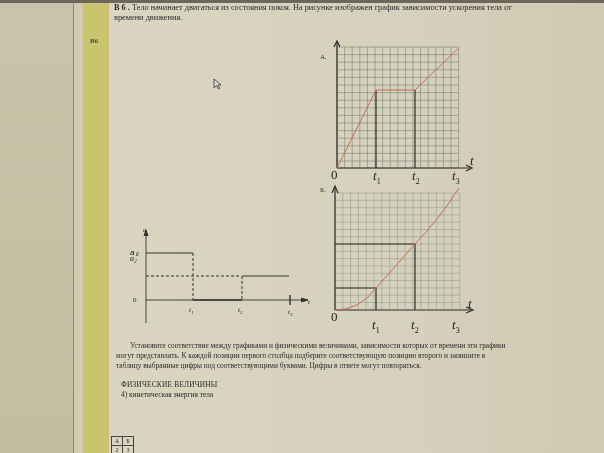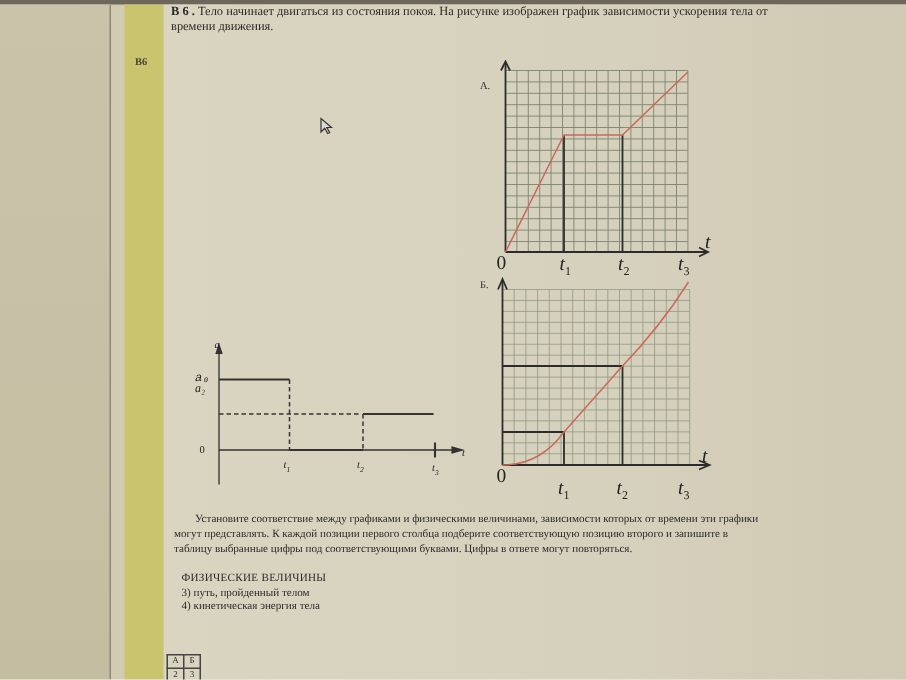--- a/index.html
+++ b/index.html
@@ -176,21 +176,20 @@
 <div class="lbl" style="left:133px;top:296px;font-size:7px;">0</div>
 <div class="lbl" style="left:189px;top:306px;font-size:7px;font-style:italic;"><span>t</span><sub style="font-size:5px;">1</sub></div>
 <div class="lbl" style="left:238px;top:306px;font-size:7px;font-style:italic;"><span>t</span><sub style="font-size:5px;">2</sub></div>
 <div class="lbl" style="left:288px;top:308px;font-size:7px;font-style:italic;"><span>t</span><sub style="font-size:5px;">3</sub></div>
 <div class="lbl" style="left:308px;top:298px;font-size:7px;font-style:italic;">t</div>
 
 <div class="instructions">Установите соответствие между графиками и физическими величинами, зависимости которых от времени эти графики могут представлять. К каждой позиции первого столбца подберите соответствующую позицию второго и запишите в таблицу выбранные цифры под соответствующими буквами. Цифры в ответе могут повторяться.</div>
 
 <div class="quantities">
   <div class="head">ФИЗИЧЕСКИЕ ВЕЛИЧИНЫ</div>
-  <div>3) путь, пройденный телом</div>
   <div>4) кинетическая энергия тела</div>
 </div>
 
 <table class="answer">
   <tbody>
       <tr>
     <td>А</td>
     <td>Б</td>
   </tr>
   <tr>

